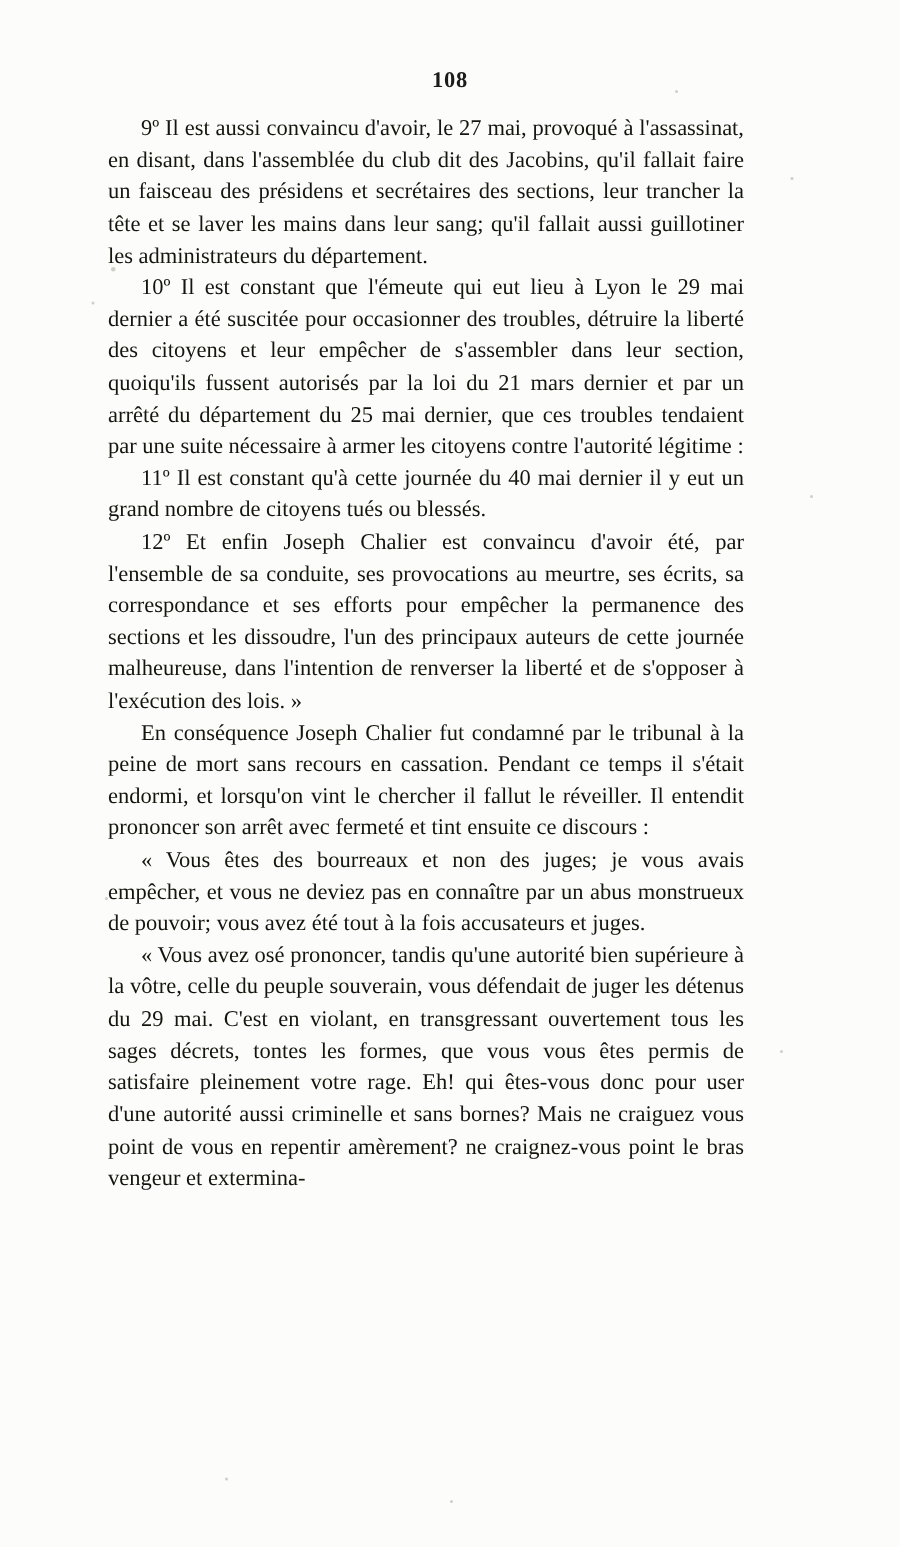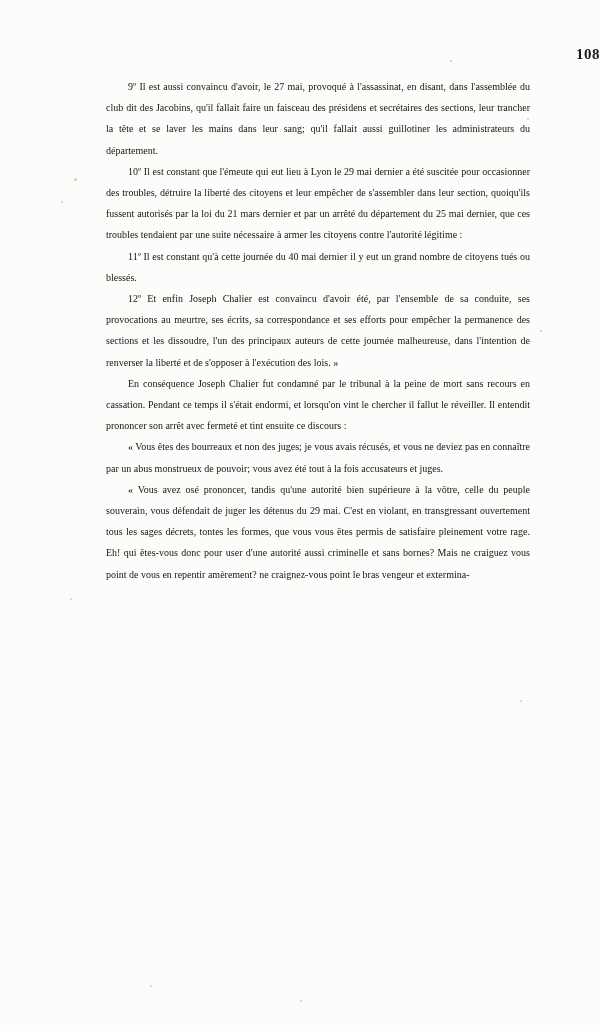--- a/index.html
+++ b/index.html
@@ -19,32 +19,32 @@
     width: 600px;
     height: 1031px;
     box-sizing: border-box;
     background: #fcfcfa;
   }
   .page-number {
     position: absolute;
     top: 46px;
     left: 0;
     width: 600px;
-    text-align: right;
+    text-align: center;
     font-size: 15px;
     font-weight: bold;
     letter-spacing: 0.5px;
     color: #1b1b1b;
   }
   .text-block {
     position: absolute;
     top: 76px;
-    left: 106px;
+    left: 72px;
     width: 424px;
-    font-size: 10px;
+    font-size: 15px;
     line-height: 21.2px;
     text-align: justify;
     text-justify: inter-word;
     color: #15150f;
   }
   .text-block p {
     margin: 0;
     text-indent: 22px;
   }
   
@@ -69,21 +69,21 @@
 <div class="page">
 
   <div class="page-number">108</div>
 
   <div class="text-block">
     <p>9º Il est aussi convaincu d'avoir, le 27 mai, provoqué à l'assassinat, en disant, dans l'assemblée du club dit des Jacobins, qu'il fallait faire un faisceau des présidens et secrétaires des sections, leur trancher la tête et se laver les mains dans leur sang; qu'il fallait aussi guillotiner les administrateurs du département.</p>
     <p>10º Il est constant que l'émeute qui eut lieu à Lyon le 29 mai dernier a été suscitée pour occasionner des troubles, détruire la liberté des citoyens et leur empêcher de s'assembler dans leur section, quoiqu'ils fussent autorisés par la loi du 21 mars dernier et par un arrêté du département du 25 mai dernier, que ces troubles tendaient par une suite nécessaire à armer les citoyens contre l'autorité légitime :</p>
     <p>11º Il est constant qu'à cette journée du 40 mai dernier il y eut un grand nombre de citoyens tués ou blessés.</p>
     <p>12º Et enfin Joseph Chalier est convaincu d'avoir été, par l'ensemble de sa conduite, ses provocations au meurtre, ses écrits, sa correspondance et ses efforts pour empêcher la permanence des sections et les dissoudre, l'un des principaux auteurs de cette journée malheureuse, dans l'intention de renverser la liberté et de s'opposer à l'exécution des lois. »</p>
     <p>En conséquence Joseph Chalier fut condamné par le tribunal à la peine de mort sans recours en cassation. Pendant ce temps il s'était endormi, et lorsqu'on vint le chercher il fallut le réveiller. Il entendit prononcer son arrêt avec fermeté et tint ensuite ce discours :</p>
-    <p>« Vous êtes des bourreaux et non des juges; je vous avais récusés, et vous ne deviez pas en connaître par un abus monstrueux de pouvoir; vous avez été tout à la fois accusateurs et juges.</p>
+    <p>« Vous êtes des bourreaux et non des juges; je vous avais empêcher, et vous ne deviez pas en connaître par un abus monstrueux de pouvoir; vous avez été tout à la fois accusateurs et juges.</p>
     <p>« Vous avez osé prononcer, tandis qu'une autorité bien supérieure à la vôtre, celle du peuple souverain, vous défendait de juger les détenus du 29 mai. C'est en violant, en transgressant ouvertement tous les sages décrets, tontes les formes, que vous vous êtes permis de satisfaire pleinement votre rage. Eh! qui êtes-vous donc pour user d'une autorité aussi criminelle et sans bornes? Mais ne craiguez vous point de vous en repentir amèrement? ne craignez-vous point le bras vengeur et extermina-</p>
   </div>
 
   <span class="speck s1"></span>
   <span class="speck s2"></span>
   <span class="speck s3"></span>
   <span class="speck s4"></span>
   <span class="speck s5"></span>
   <span class="speck s6"></span>
   <span class="speck s7"></span>

